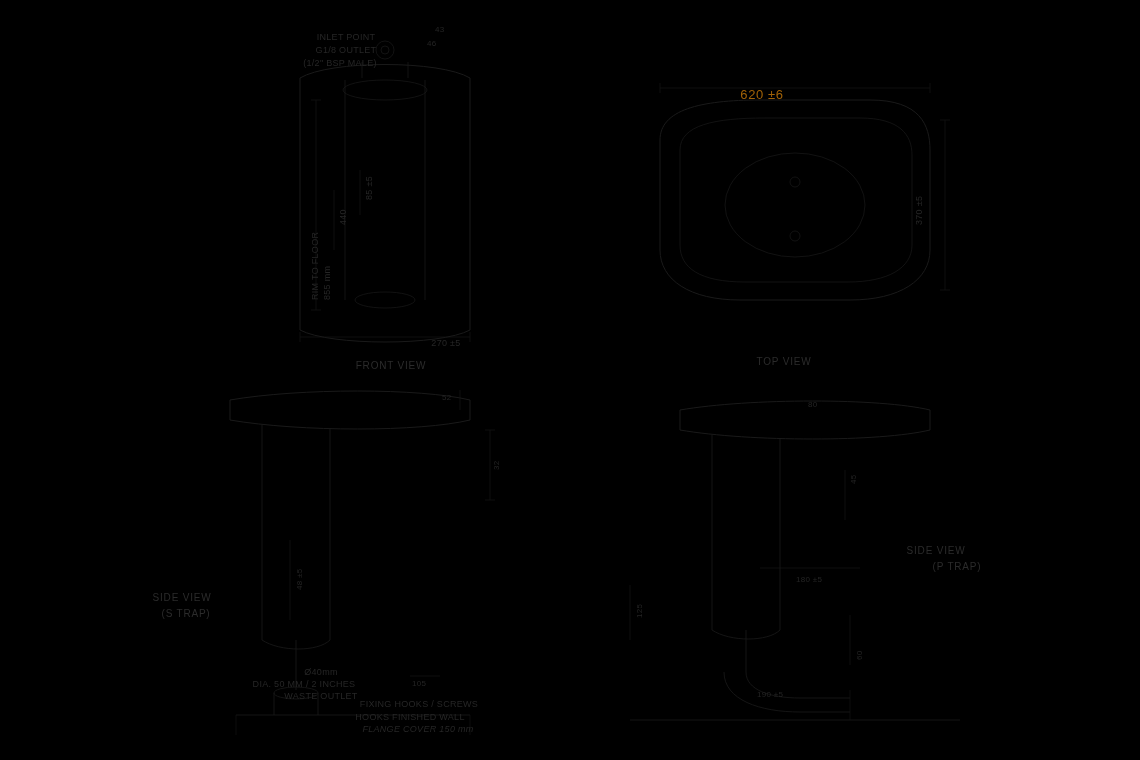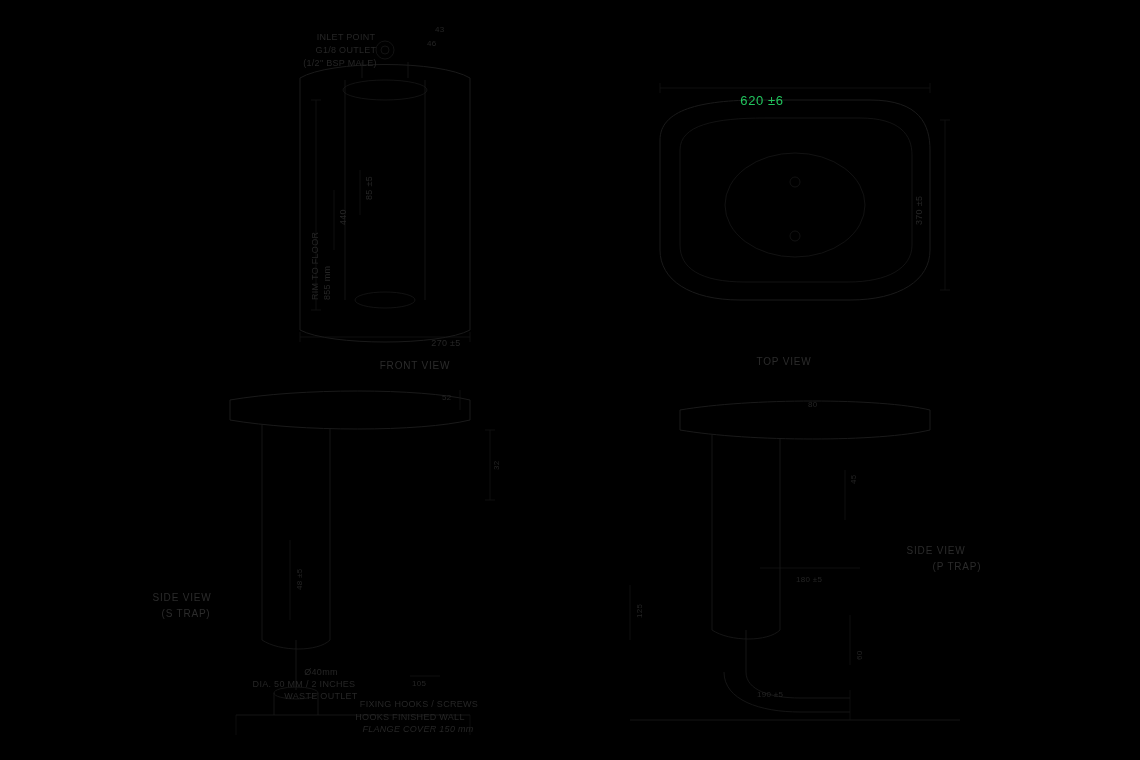--- a/index.html
+++ b/index.html
@@ -23,21 +23,21 @@
   .lbl {
     position: absolute;
     color: #262626;
     font-size: 9px;
     line-height: 11px;
     letter-spacing: 0.3px;
     white-space: pre;
     font-family: "Liberation Sans", sans-serif;
   }
   .lbl.center { transform: translateX(-50%); text-align: center; }
-  .lbl.big { font-size: 13px; color: #22c55e; letter-spacing: 0.6px; margin-top: 6px; }
+  .lbl.big { font-size: 13px; color: #a16207; letter-spacing: 0.6px; }
   .lbl.view { font-size: 10px; color: #2b2b2b; letter-spacing: 0.8px; text-align: center; }
   .lbl.tiny { font-size: 8px; color: #242424; }
   .rot90 { transform-origin: 0 0; }
   .rot-ccw { transform: rotate(-90deg); }
   svg.overlay {
     position: absolute;
     left: 0; top: 0;
     width: 1140px;
     height: 760px;
     pointer-events: none;
@@ -115,21 +115,21 @@
 
   <div class="lbl tiny" style="left:435px; top:24px;">43</div>
   <div class="lbl tiny" style="left:427px; top:38px;">46</div>
 
   <div class="lbl rot90 rot-ccw" style="left:322px; top:300px;">855 mm</div>
   <div class="lbl rot90 rot-ccw" style="left:310px; top:300px;">RIM TO FLOOR</div>
   <div class="lbl rot90 rot-ccw" style="left:338px; top:225px;">440</div>
   <div class="lbl rot90 rot-ccw" style="left:364px; top:200px;">85 ±5</div>
 
   <div class="lbl center" style="left:446px; top:338px;">270 ±5</div>
-  <div class="lbl view" style="left:415px; top:360px; transform:translateX(-50%);">FRONT VIEW</div>
+  <div class="lbl view" style="left:391px; top:360px; transform:translateX(-50%);">FRONT VIEW</div>
 
   <div class="lbl big center" style="left:762px; top:89px;">620 ±6</div>
   <div class="lbl rot90 rot-ccw" style="left:914px; top:225px;">370 ±5</div>
   <div class="lbl view" style="left:784px; top:356px; transform:translateX(-50%);">TOP VIEW</div>
 
   <div class="lbl tiny" style="left:442px; top:392px;">52</div>
   <div class="lbl tiny" style="left:808px; top:399px;">80</div>
   <div class="lbl tiny rot90 rot-ccw" style="left:491px; top:470px;">32</div>
   <div class="lbl tiny rot90 rot-ccw" style="left:848px; top:484px;">45</div>
 

